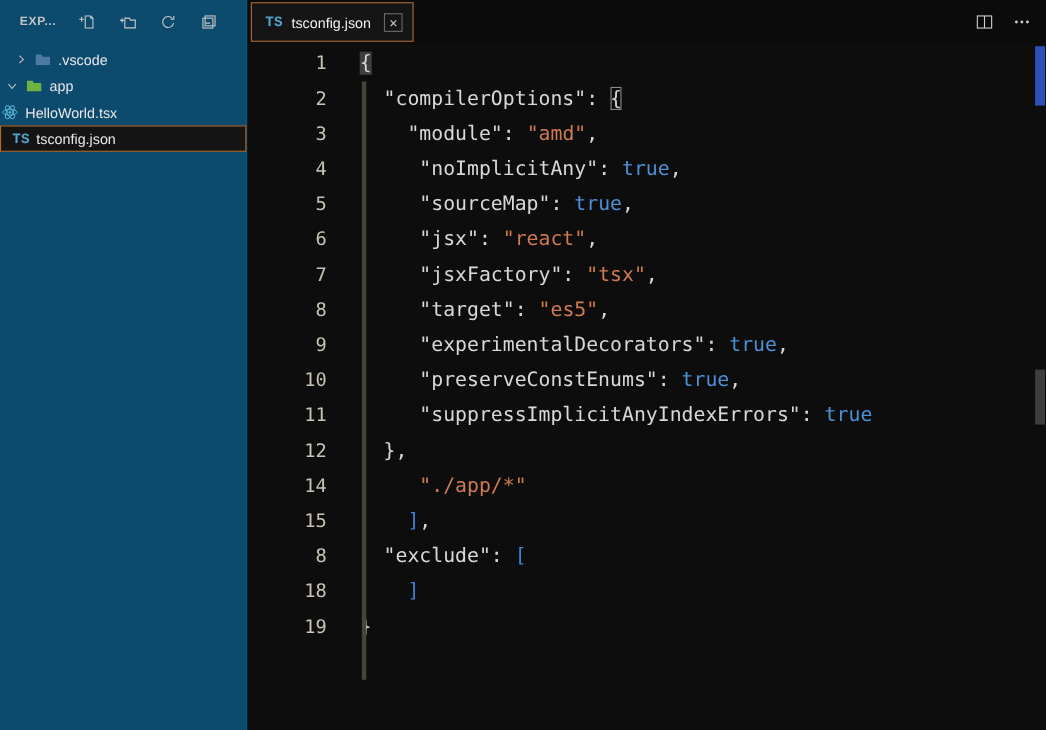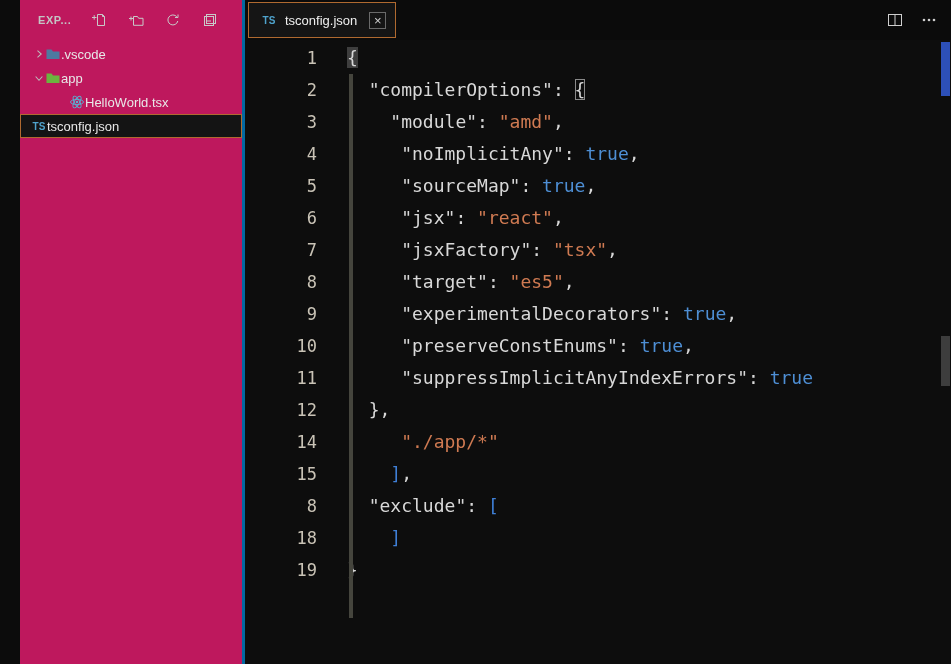--- a/index.html
+++ b/index.html
@@ -5,35 +5,35 @@
   * { box-sizing: border-box; }
   html,body { margin:0; padding:0; }
   body {
     width:951px; height:664px; overflow:hidden;
     background:#0c0c0c; color:#ddd;
     font-family:"Liberation Sans", sans-serif;
   }
   .app { display:flex; width:100%; height:100%; }
 
   
-  .sidebar { width:225px; flex:0 0 225px; background:#be185d; border-right:3px solid #0369a1;margin-left:20px; }
+  .sidebar { width:225px; flex:0 0 225px; background:#0c4a6e; border-right:1px solid #0369a1; }
   .sidebar-header { height:40px; display:flex; align-items:center; padding-left:18px; }
   .sidebar-title { font-size:11px; font-weight:bold; letter-spacing:0.6px; color:#c4c4c4; }
   .sidebar-tools { display:flex; align-items:center; gap:21px; margin-left:20px; }
   .tool-btn { width:16px; height:16px; cursor:pointer; display:inline-flex; }
   .tool-btn svg { stroke:#c9c9c9; fill:none; stroke-width:1; }
 
   .tree { margin-top:2px; }
-  .tree-row { height:24px; display:flex; align-items:center; font-size:13px;
+  .tree-row { height:24px; display:flex; align-items:center; gap:6px; font-size:13px;
               color:#e8e8e8; border:1px solid transparent; cursor:pointer; }
   .tree-row.selected { border-color:var(--accent-border); background:#141414; }
   .chevron { width:12px; display:inline-flex; justify-content:center; }
   .chevron svg { stroke:#bdbdbd; fill:none; stroke-width:1.4; }
   .file-icon { width:16px; height:16px; display:inline-flex; align-items:center; justify-content:center; }
-  .ts-badge { font-family:Liberation Sans, sans-serif; font-size:10px; font-weight:bold; color:#4fa3cc; }
+  .ts-badge { font-family:Liberation Mono, monospace; font-size:13px; font-weight:bold; color:#4fa3cc; }
 
   
   .main { flex:1; display:flex; flex-direction:column; min-width:0; background:#0d0d0d; }
   .tabbar { height:40px; flex:0 0 40px; display:flex; align-items:center; justify-content:space-between; background:#0b0b0b; }
   .tab { height:36px; margin-left:3px; display:flex; align-items:center; gap:8px; padding:0 9px 0 12px;
          border:1px solid var(--accent-border); background:#151515; font-size:13px; color:#efefef; cursor:pointer; }
   .tab-close { width:17px; height:17px; margin-left:4px; display:flex; align-items:center; justify-content:center;
                border:1px solid #6a6a6a; color:#cfcfcf; font-size:13px; line-height:1; cursor:pointer; }
   .tab-actions { display:flex; align-items:center; gap:18px; margin-right:14px; }
   .tab-actions .tool-btn svg { stroke:#cfcfcf; }
@@ -100,34 +100,34 @@
               <path d="M6 3.5l5 4.5-5 4.5"></path>
             </svg>
           </span>
           <span class="file-icon">
             <svg width="16" height="16" viewBox="0 0 16 16">
               <path d="M1.5 3.5h5l1.5 2h6.5v7.5h-13z" fill="#4d7aa0" stroke="none"></path>
             </svg>
           </span>
           <span>.vscode</span>
         </div>
-        <div class="tree-row" style="padding-left: 12px;">
+        <div class="tree-row" style="padding-left: 4px;">
           <span class="chevron">
             <svg width="12" height="12" viewBox="0 0 16 16">
               <path d="M3.5 6l4.5 5 4.5-5"></path>
             </svg>
           </span>
           <span class="file-icon">
             <svg width="16" height="16" viewBox="0 0 16 16">
               <path d="M1.5 3.5h5l1.5 2h6.5v7.5h-13z" fill="#6cb33f" stroke="none"></path>
             </svg>
           </span>
           <span>app</span>
         </div>
-        <div class="tree-row" style="padding-left: 48px;">
+        <div class="tree-row" style="">
           <span class="file-icon">
             <svg width="16" height="16" viewBox="0 0 16 16" fill="none" stroke="#56b6d6" stroke-width="0.9">
               <ellipse cx="8" cy="8" rx="6.5" ry="2.6"></ellipse>
               <ellipse cx="8" cy="8" rx="6.5" ry="2.6" transform="rotate(60 8 8)"></ellipse>
               <ellipse cx="8" cy="8" rx="6.5" ry="2.6" transform="rotate(120 8 8)"></ellipse>
               <circle cx="8" cy="8" r="1.2" fill="#56b6d6" stroke="none"></circle>
             </svg>
           </span>
           <span>HelloWorld.tsx</span>
         </div>

